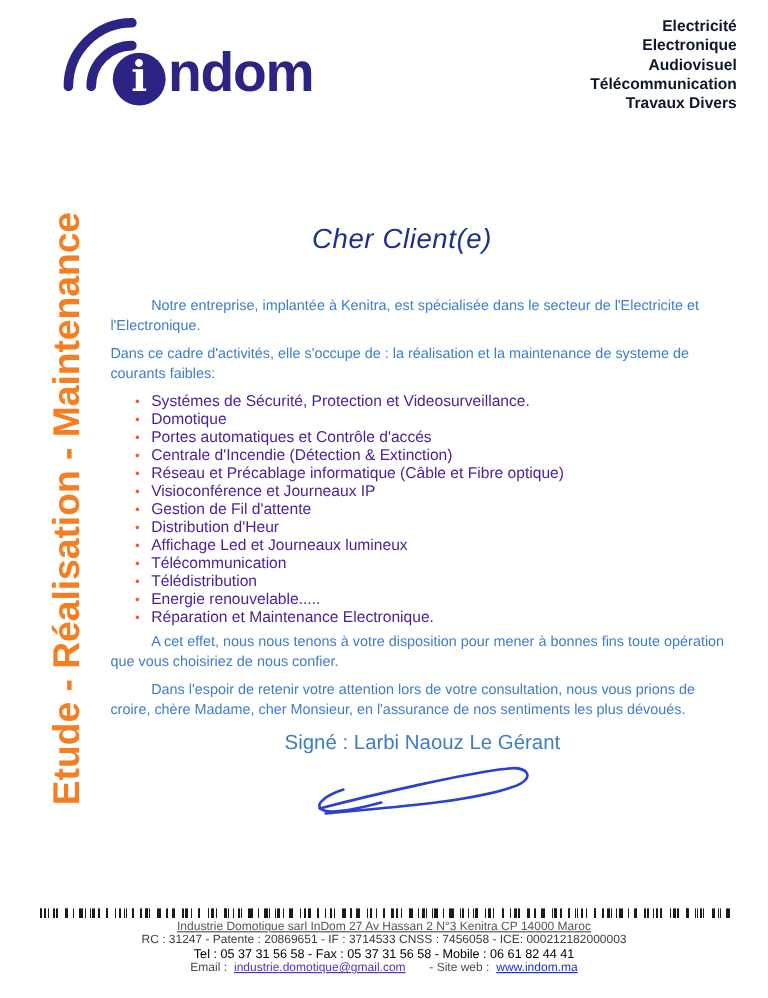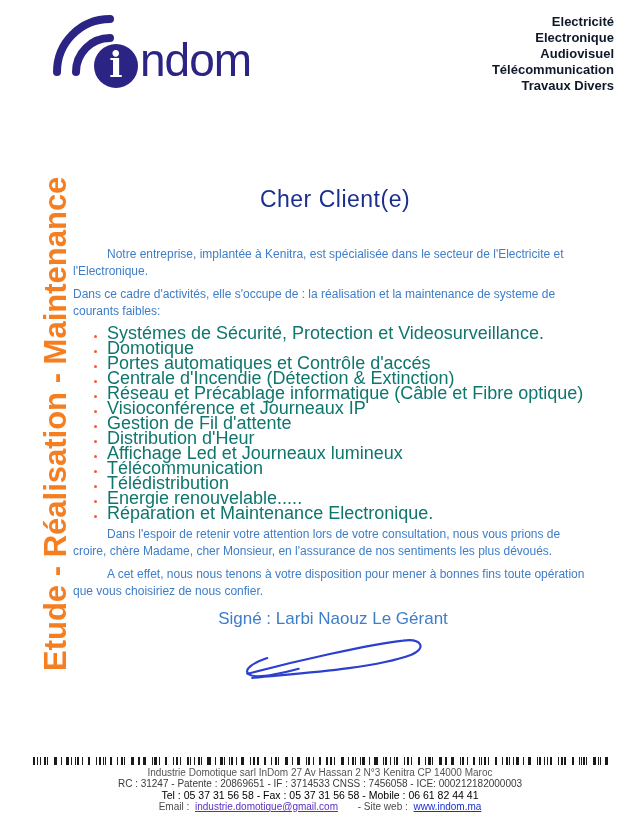--- a/index.html
+++ b/index.html
@@ -9,56 +9,56 @@
   }
   
   .logo{position:absolute;left:50px;top:8px;width:210px;height:92px;}
   .logo-arcs{position:absolute;left:2px;top:6px;width:62px;height:62px;}
   .logo-circle{
     position:absolute;left:44px;top:36px;width:44px;height:44px;border-radius:50%;
     background:#2b2484;color:#ffffff;text-align:center;
     font-family:"DejaVu Serif", serif;font-weight:bold;font-size:35px;line-height:42px;
   }
   .logo-rest{
-    position:absolute;left:90px;top:26px;color:#2b2484;font-weight:normal;
+    position:absolute;left:90px;top:26px;color:#2b2484;font-weight:bold;
     font-size:46px;line-height:52px;letter-spacing:-1px;
   }
   
   .services{
     position:absolute;right:26px;top:14px;text-align:right;
     color:#0f172a;font-weight:bold;font-size:13px;line-height:16px;
   }
   
   .vbanner{
     position:absolute;left:38px;top:138px;width:48px;height:572px;
     writing-mode:vertical-rl;transform:rotate(180deg);
     color:#f57e20;font-weight:bold;font-size:31px;text-align:center;white-space:nowrap;
   }
   
   .salutation{
     position:absolute;left:80px;top:186px;width:510px;text-align:center;
-    color:#1b2f8f;font-size:23px;letter-spacing:.5px;
+    color:#1b2f8f;font-style:italic;font-size:23px;letter-spacing:.5px;
   }
-  .content{position:absolute;left:73px;top:246px;width:520px;color:#3e7dc8;font-size:12px;line-height:17px;}
+  .content{position:absolute;left:92px;top:246px;width:520px;color:#3e7dc8;font-size:12px;line-height:17px;}
   .content p{margin:0 0 6px 0;}
   .content p.indent{text-indent:34px;}
-  ul.bullets{margin:2px 0 5px 0;padding-left:34px;color:#0f766e;font-size:18px;line-height:15px;list-style-type:disc;}
+  ul.bullets{margin:2px 0 5px 0;padding-left:34px;color:#4c1d95;font-size:13px;line-height:15px;list-style-type:disc;}
   ul.bullets li::marker{color:#ff5733;font-size:11px;}
   .sign-line{margin:10px 0 2px 0;text-align:center;font-size:17px;}
   .signature{display:block;margin:0 auto;}
   
   .barcode{
     position:absolute;left:33px;top:757px;width:576px;height:8px;
     background-image:
       repeating-linear-gradient(90deg,#1b1b1b 0 1px,transparent 1px 7px),
       repeating-linear-gradient(90deg,#1b1b1b 0 2px,transparent 2px 11px),
       repeating-linear-gradient(90deg,transparent 0 4px,#1b1b1b 4px 5px,transparent 5px 17px);
   }
   .fline{position:absolute;left:0;width:640px;text-align:center;}
-  .f-address{top:767px;font-size:10px;color:#555555;}
+  .f-address{top:767px;font-size:10px;color:#555555;text-decoration:underline;}
   .f-reg{top:778px;font-size:10px;color:#3c3c3c;}
   .f-tel{top:789px;font-size:10.5px;color:#000000;font-weight:normal;}
   .f-web{top:801px;font-size:10px;color:#4a4a4a;}
   .f-web a{cursor:pointer;text-decoration:underline;}
   .email-link{color:#5a2fbf;margin:0 3px;}
   .site-link{color:#1a2fd0;margin-left:3px;}
   .sep{margin-left:14px;}
 </style>
 </head>
 <body>
@@ -97,22 +97,22 @@
     <li>Réseau et Précablage informatique (Câble et Fibre optique)</li>
     <li>Visioconférence et Journeaux IP</li>
     <li>Gestion de Fil d'attente</li>
     <li>Distribution d'Heur</li>
     <li>Affichage Led et Journeaux lumineux</li>
     <li>Télécommunication</li>
     <li>Télédistribution</li>
     <li>Energie renouvelable.....</li>
     <li>Réparation et Maintenance Electronique.</li>
   </ul>
+  <p class="indent">A cet effet, nous nous tenons à votre disposition pour mener à bonnes fins toute opération que vous choisiriez de nous confier.</p>
   <p class="indent">Dans l'espoir de retenir votre attention lors de votre consultation, nous vous prions de croire, chère Madame, cher Monsieur, en l'assurance de nos sentiments les plus dévoués.</p>
-  <p class="indent">A cet effet, nous nous tenons à votre disposition pour mener à bonnes fins toute opération que vous choisiriez de nous confier.</p>
   <div class="sign-line">Signé : Larbi Naouz Le Gérant</div>
   <svg class="signature" width="235" height="58" viewBox="0 0 240 70">
     <path d="M16,54 C70,40 165,18 204,14 C226,11 233,23 214,31 C165,49 70,54 22,59" fill="none" stroke="#2b3fd0" stroke-width="2.6" stroke-linecap="round"></path>
     <path d="M40,35 C22,41 12,49 17,54 C23,60 44,57 78,48" fill="none" stroke="#2b3fd0" stroke-width="2.6" stroke-linecap="round"></path>
   </svg>
 </div>
 
 <div class="barcode"></div>
 <div class="fline f-address">Industrie Domotique sarl InDom 27 Av Hassan 2 N°3 Kenitra CP 14000 Maroc</div>
 <div class="fline f-reg">RC : 31247 - Patente : 20869651 - IF : 3714533 CNSS : 7456058 - ICE: 000212182000003</div>

